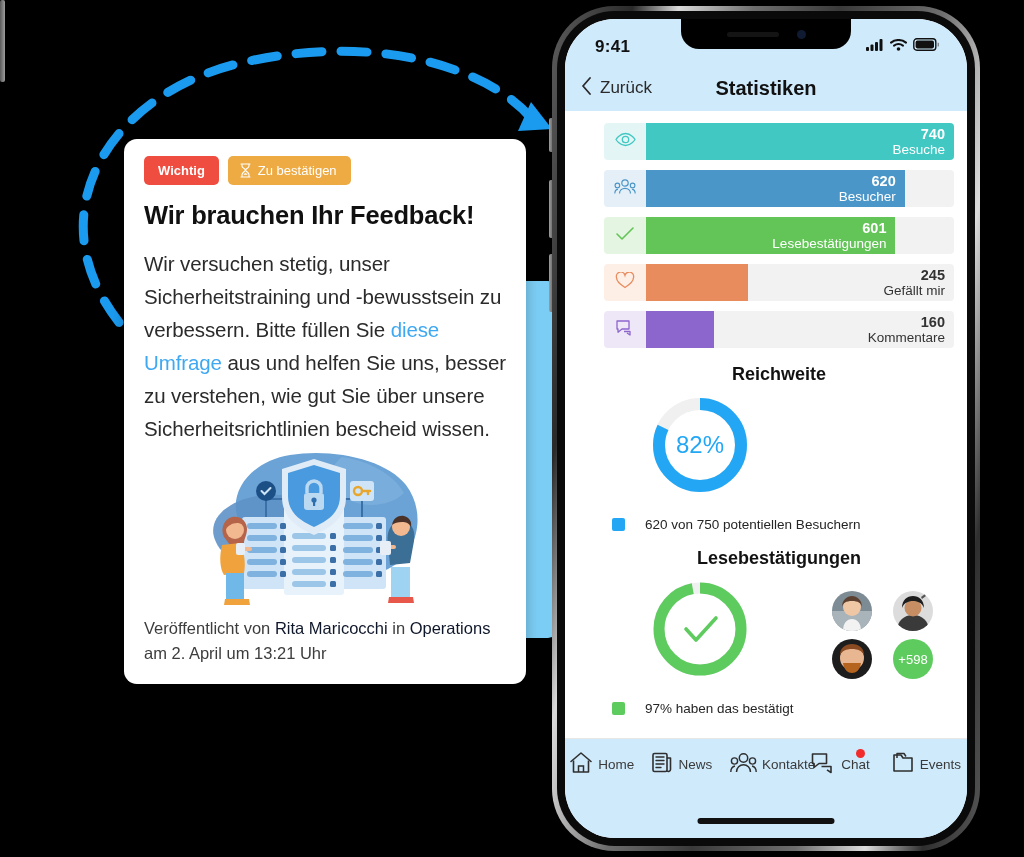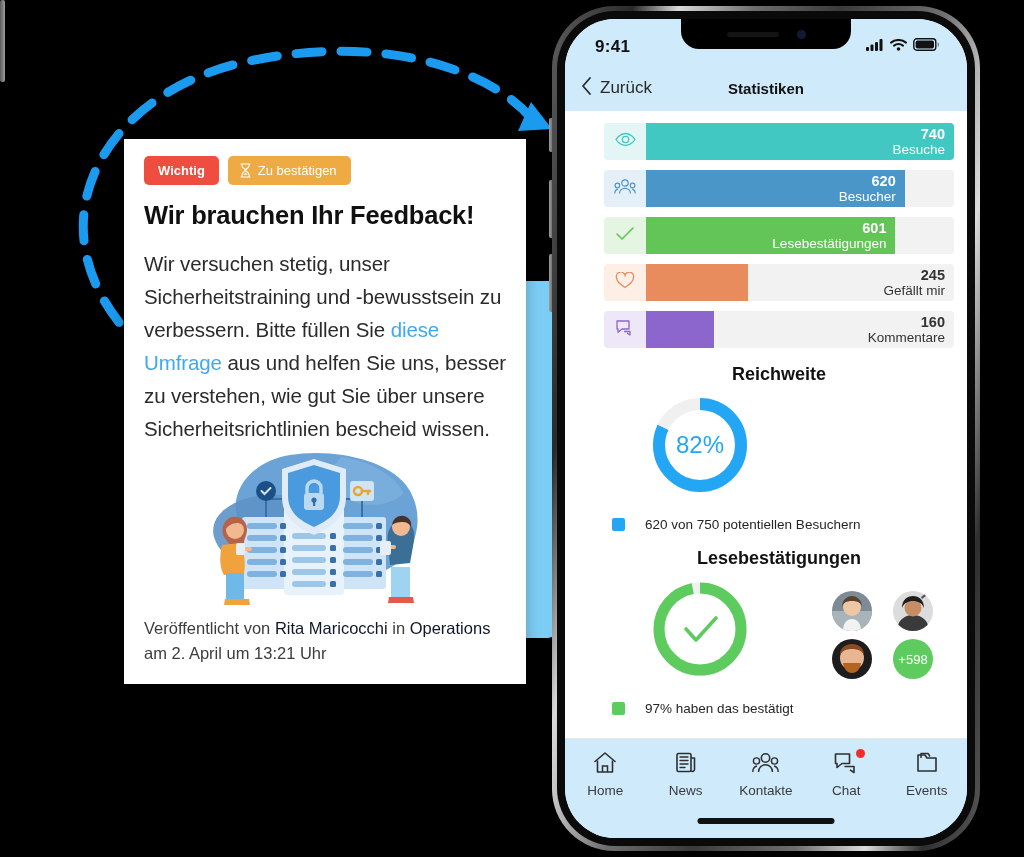--- a/index.html
+++ b/index.html
@@ -20,21 +20,21 @@
     width: 258px; height: 357px;
     background: #7ccdf5;
     border-radius: 10px;
   }
 
   
   .post-card {
     position: absolute; left: 124px; top: 139px;
     width: 402px; height: 545px;
     background: #ffffff;
-    border-radius: 0;
+    border-radius: 13px;
     padding: 17px 20px 0 20px;
     box-shadow: 0 2px 14px rgba(0,0,0,0.25);
     overflow: hidden;
   }
   .badges { display: flex; gap: 9px; margin-bottom: 16px; }
   .badge {
     display: inline-flex; align-items: center; gap: 6px;
     color: #fff; font-size: 13px; font-weight: 600;
     border-radius: 5px; padding: 7px 14px; white-space: nowrap;
   }
@@ -103,21 +103,21 @@
   .camera { width: 9px; height: 9px; border-radius: 50%; background: #101a33; }
 
   
   .navbar {
     height: 46px; background: #cfeafb;
     display: flex; align-items: center; position: relative; padding: 0 16px;
   }
   .nav-back { display: flex; align-items: center; gap: 8px; color: #2a2a2a; font-size: 17px; }
   .nav-title {
     position: absolute; left: 0; right: 0; text-align: center;
-    font-size: 15px; font-weight: bold; color: #111;
+    font-size: 20px; font-weight: bold; color: #111;
   }
 
   
   .content { background:#fff; padding: 12px 13px 0 13px; margin-left: 26px; }
 
   .statbar-row { display: flex; align-items: stretch; height: 37px; margin-bottom: 10px; }
   .statbar-icon {
     width: 42px; flex: 0 0 42px; display: flex; align-items: center; justify-content: center;
     border-top-left-radius: 4px; border-bottom-left-radius: 4px;
   }
@@ -156,21 +156,21 @@
     color: #fff; font-size: 13px; font-weight: 500;
   }
 
   
   .tabbar {
     position: absolute; left: 0; right: 0; bottom: 0; height: 100px;
     background: #cfeafb; padding-top: 12px;
     display: flex; justify-content: space-around; align-items: flex-start;
     border-top: 1px solid #e8e8e8;
   }
-  .tab { display: flex; flex-direction: column; align-items: center; gap: 5px; position: relative; width: 72px; }
+  .tab { display: flex; flex-direction: row; align-items: center; gap: 5px; position: relative; width: 72px; }
   .tab-label { font-size: 13.5px; color: #3a3a3a; }
   .tab-dot { position: absolute; right: 17px; top: -2px; width: 9px; height: 9px; border-radius: 50%; background: #f22b2b; }
   .home-indicator {
     position: absolute; bottom: 14px; left: 50%; transform: translateX(-50%);
     width: 137px; height: 6px; border-radius: 3px; background: #111;
   }
 </style>
 </head>
 <body>
 

